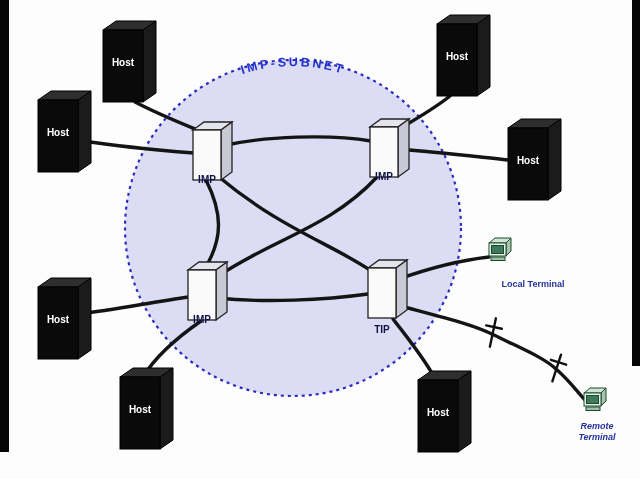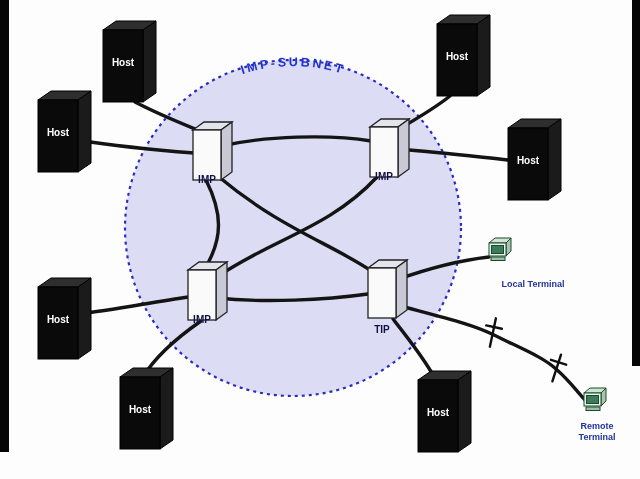--- a/index.html
+++ b/index.html
@@ -11,21 +11,21 @@
   .bar.left{left:0;width:9px;height:452px;}
   .bar.right{right:0;width:8px;height:366px;}
   svg{position:absolute;left:0;top:0;}
   .label{
     position:absolute;transform:translate(-50%,-50%);
     font-weight:bold;white-space:nowrap;pointer-events:none;
   }
   .host-label{color:#ffffff;font-size:10px;}
   .node-label{color:#101245;font-size:10px;margin-top:28px;}
   .term-label{color:#22339b;font-size:9px;text-align:center;line-height:11px;}
-  .term-label span{display:block;}
+  .term-label span{display:block;font-style:italic;}
 </style>
 </head>
 <body>
 
 <div class="canvas">
 
   <div class="bar left"></div>
   <div class="bar right"></div>
 
   <svg width="640" height="479" viewBox="0 0 640 479">

